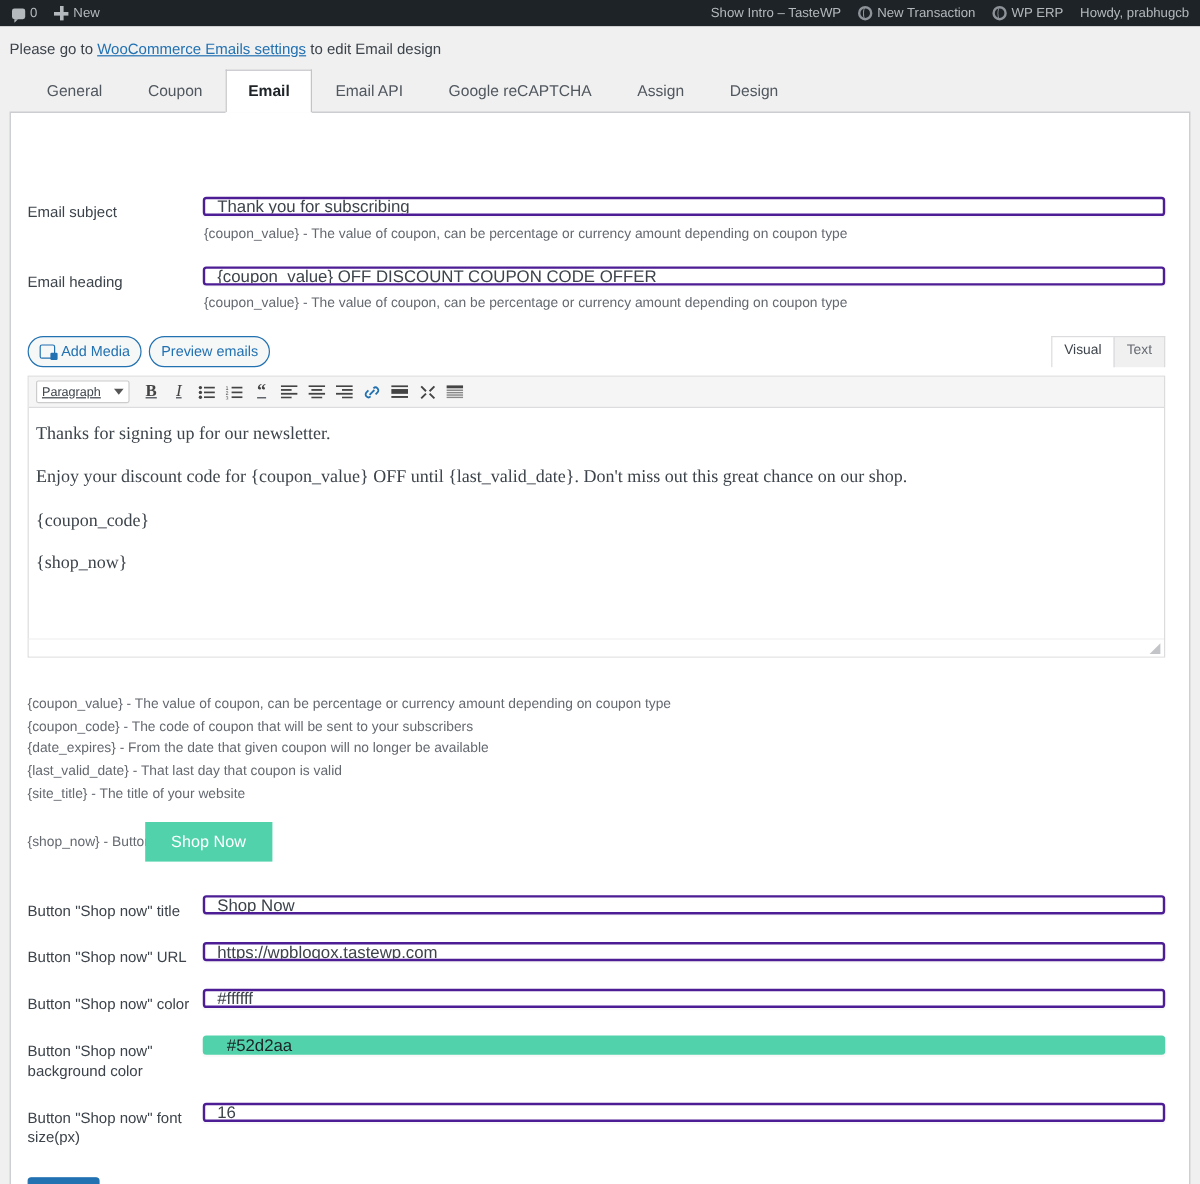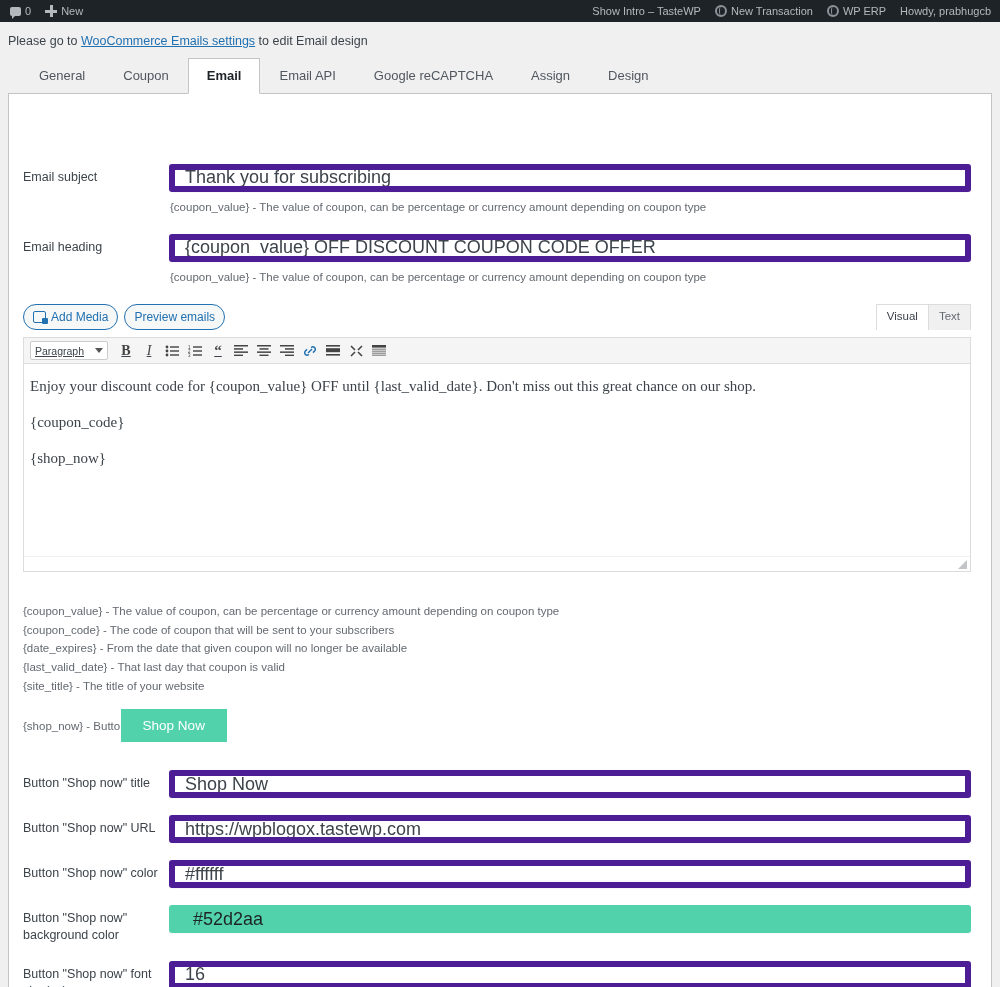--- a/index.html
+++ b/index.html
@@ -80,22 +80,22 @@
     padding:22px 0 10px 0;
   }
   .row{ display:flex; padding:0 14px; margin-bottom:4px;margin-top:48px; }
   .row .label{
     width:146px; min-width:146px; padding-top:5px;
     font-size:12.5px; color:#3c434a; line-height:1.35;
   }
   .row .field{ flex:1; padding-right:6px; }
 
   .txtinput{
-    width:100%; height:28px; border:6px solid #4c1d95; border-radius:3px;
-    background:#fff; padding:0 10px; font-size:18px; color:#3c434a;
+    width:100%; height:16px; border:2px solid #4c1d95; border-radius:3px;
+    background:#fff; padding:0 10px; font-size:14px; color:#3c434a;
     font-family:"Liberation Sans", sans-serif; outline:none;
     box-shadow:0 1px 1px rgba(0,0,0,.03);
   }
   .txtinput.green{ background:#52d2aa; border-color:#52d2aa; color:#1d2327;padding-left:18px;}
   .hint{
     font-size:11.5px; color:#646970; padding:7px 0 0 1px; line-height:1.5;
   }
 
   
   .ed-toolrow{ display:flex; align-items:flex-start; }
@@ -332,20 +332,21 @@
             <svg width="14" height="11" viewBox="0 0 14 11">
                 <rect x="0" y="0" width="14" height="2.6" fill="#444"></rect>
                 <rect x="0" y="3.6" width="14" height="1.2" fill="#888"></rect>
                 <rect x="0" y="5.6" width="14" height="1.2" fill="#888"></rect>
                 <rect x="0" y="7.6" width="14" height="1.2" fill="#888"></rect>
                 <rect x="0" y="9.6" width="14" height="1.2" fill="#888"></rect>
               </svg>
           </div>
         </div>
         <div class="ed-content">
+          <p>Thanks for signing up for our newsletter.</p>
           <p>Enjoy your discount code for {coupon_value} OFF until {last_valid_date}. Don't miss out this great chance on our shop.</p>
           <p>{coupon_code}</p>
           <p>{shop_now}</p>
         </div>
         <div class="ed-foot">
           <div class="resizer"></div>
         </div>
       </div>
 
       <div class="shortcode-list" style="margin-top:26px;">

